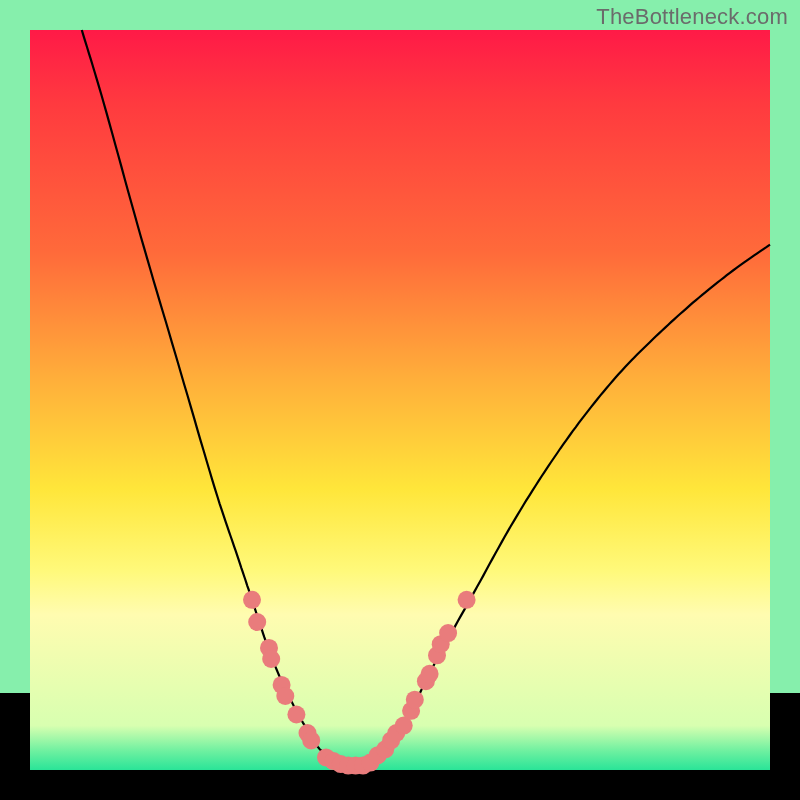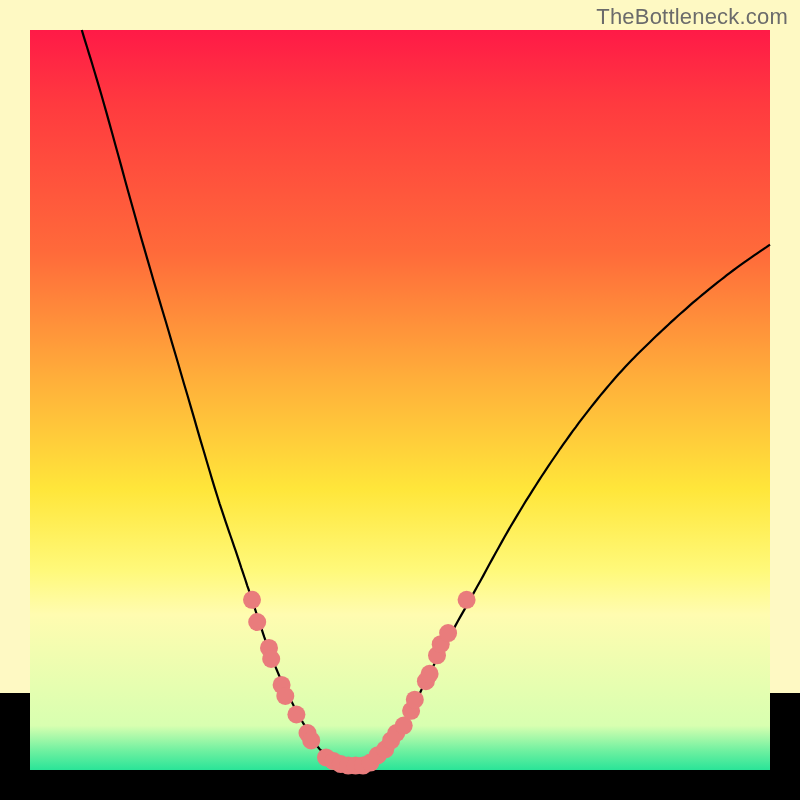--- a/index.html
+++ b/index.html
@@ -10,21 +10,21 @@
     background: #000;
     overflow: hidden;
     font-family: Arial, Helvetica, sans-serif;
   }
   .frame {
     position: absolute;
     top: 0;
     left: 0;
     width: 800px;
     height: 693px;
-    background: #fef9c3;
+    background: #86efac;
   }
   .plot-area {
     position: absolute;
     top: 30px;
     left: 30px;
     width: 740px;
     height: 740px;
     
     background: linear-gradient(
       to bottom,

